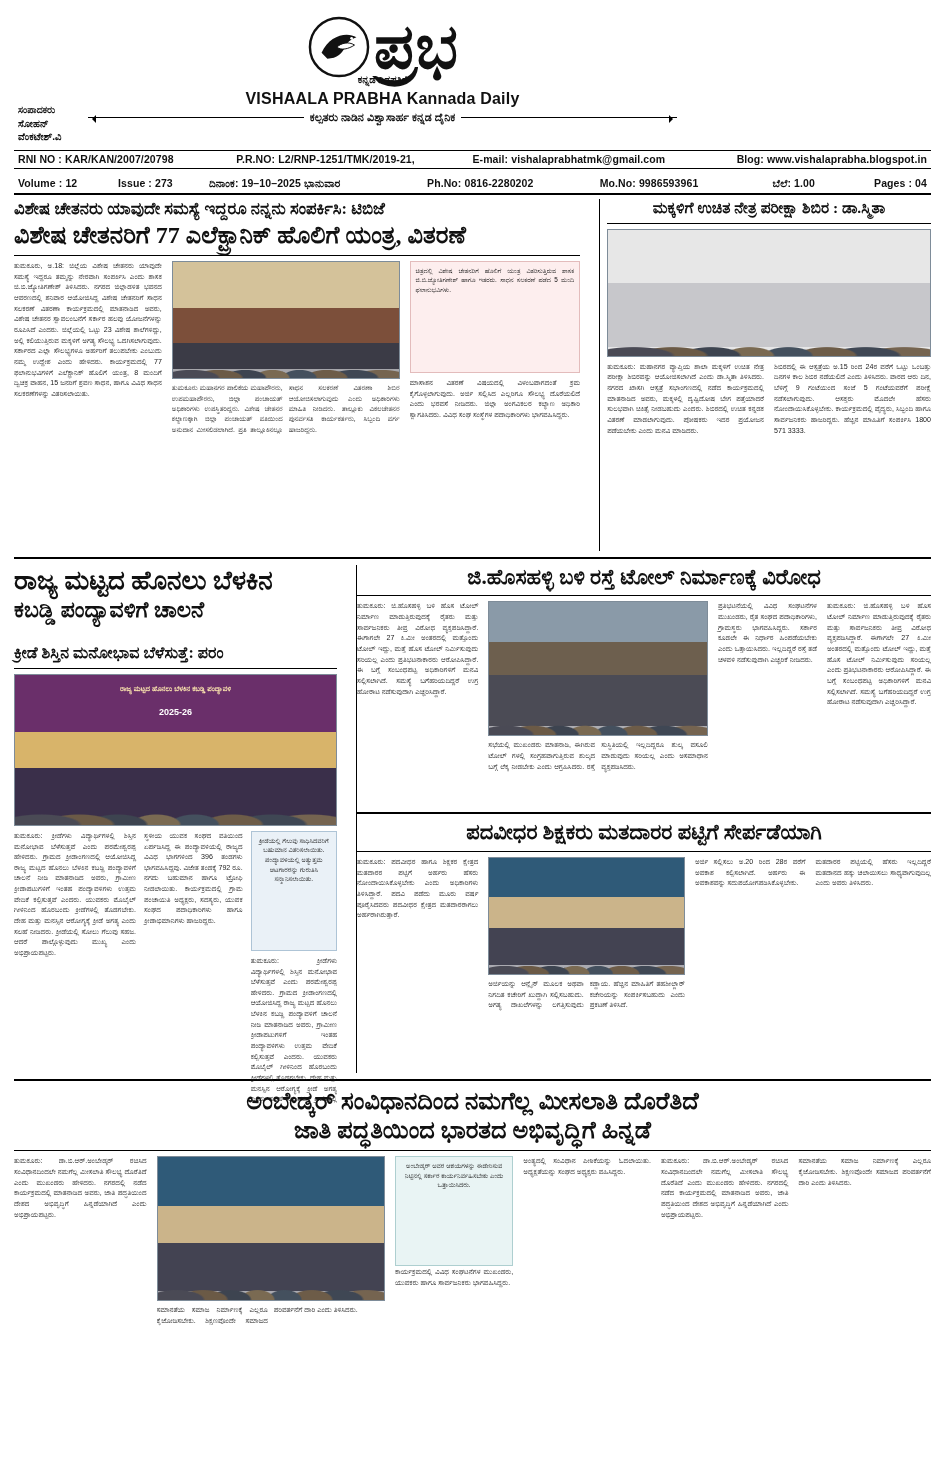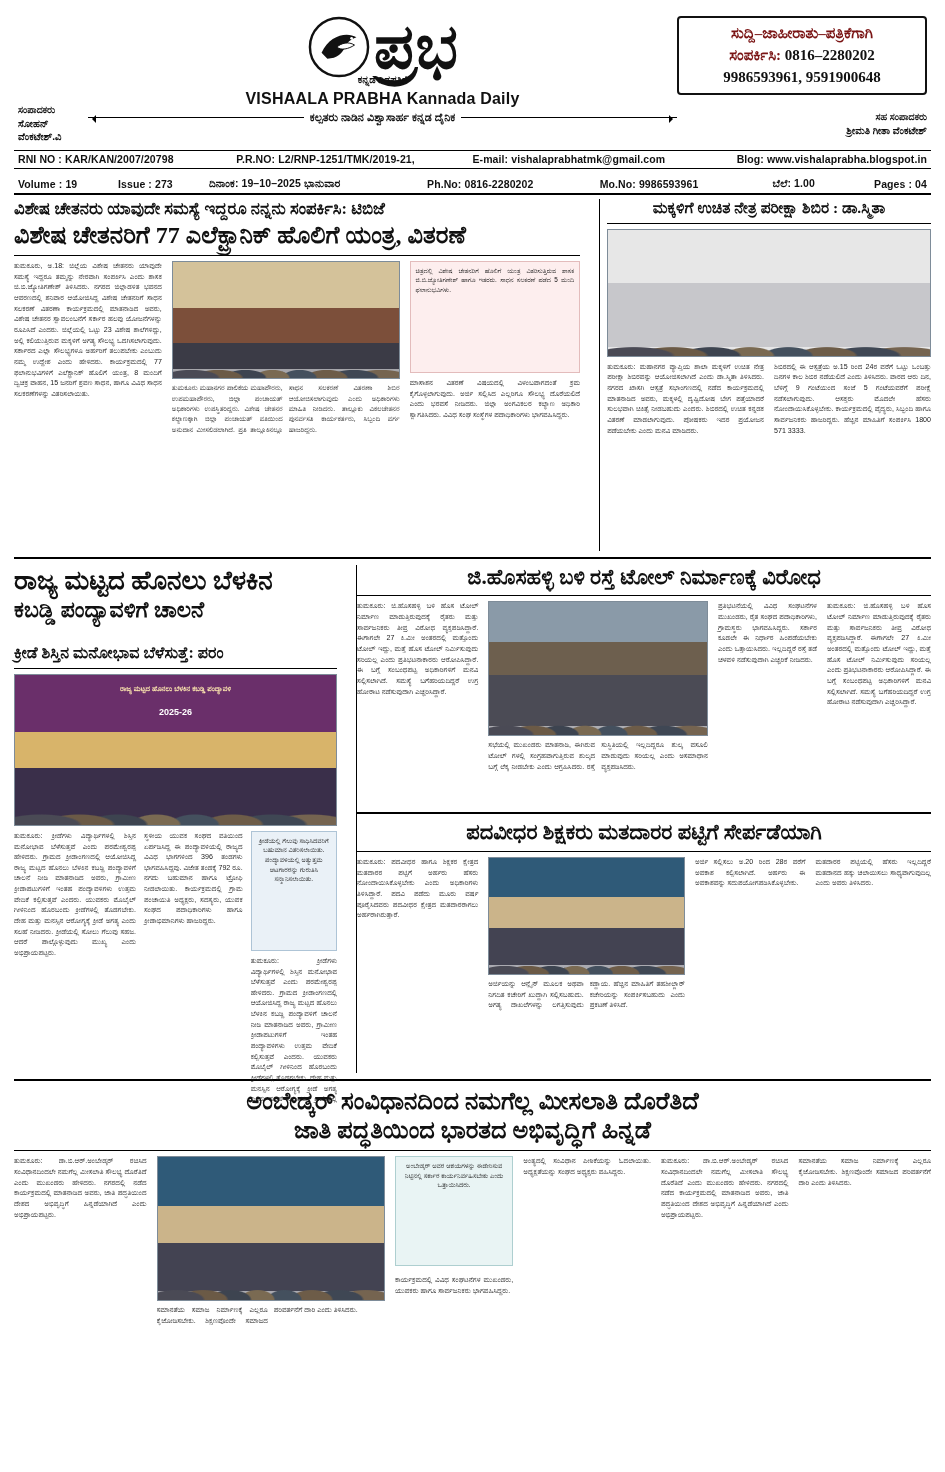--- a/index.html
+++ b/index.html
@@ -55,21 +55,21 @@
   }
   .contact-box .ph { color:#111; }
 
   .editor-label { font-size: 9.5px; line-height: 1.35; font-weight: bold; }
   .editor-label .nm { font-size: 10px; }
 
   
   .infobar {
     border-top: 1.5px solid #000;
     border-bottom: 1px solid #000;
-    display: flex; align-items: flex-end;
+    display: flex; align-items: flex-start;
     font-size: 10.5px; font-weight: bold;
     padding: 2.5px 4px;
     margin-top: 6px;
     letter-spacing: .1px;
   }
   .infobar.second { border-top: none; border-bottom: 2.5px solid #000; }
   .infobar .cell { flex: 1 1 auto; white-space: nowrap; }
   .infobar .cell.r { text-align: right; }
 
   
@@ -167,44 +167,32 @@
       <div class="logo-sub-small">ಕನ್ನಡ ದಿನಪತ್ರಿಕೆ</div>
       <div class="logo-sub-en">VISHAALA PRABHA Kannada Daily</div>
       <div class="logo-rule">
         <div class="ln"></div>
         <div class="tx">ಕಲ್ಪತರು ನಾಡಿನ ವಿಶ್ವಾಸಾರ್ಹ ಕನ್ನಡ ದೈನಿಕ</div>
         <div class="ln r"></div>
       </div>
     </div>
 
     <div class="mast-right">
-      <div class="contact-box">
-        <div>ಸುದ್ದಿ–ಜಾಹೀರಾತು–ಪತ್ರಿಕೆಗಾಗಿ</div>
-        <div>
-          <span>ಸಂಪರ್ಕಿಸಿ:</span>
-          <span class="ph">0816–2280202</span>
-        </div>
-        <div class="ph">9986593961, 9591900648</div>
-      </div>
-      <div class="editor-label" style="text-align:right;margin-top:16px">
-        <div>ಸಹ ಸಂಪಾದಕರು</div>
-        <div class="nm">ಶ್ರೀಮತಿ ಗೀತಾ ವೆಂಕಟೇಶ್</div>
-      </div>
     </div>
   </div>
 
   <div class="infobar">
     <div class="cell" style="flex:0 0 24%">RNI NO : KAR/KAN/2007/20798</div>
     <div class="cell" style="flex:0 0 26%">P.R.NO: L2/RNP-1251/TMK/2019-21,</div>
     <div class="cell" style="flex:0 0 27%">E-mail: vishalaprabhatmk@gmail.com</div>
     <div class="cell r" style="flex:1 1 auto">Blog: www.vishalaprabha.blogspot.in</div>
   </div>
 
   <div class="infobar second">
-    <div class="cell" style="flex:0 0 11%">Volume : 19</div>
+    <div class="cell" style="flex:0 0 11%">Volume : 12</div>
     <div class="cell" style="flex:0 0 10%">Issue : 273</div>
     <div class="cell" style="flex:0 0 24%">ದಿನಾಂಕ: 19–10–2025  ಭಾನುವಾರ</div>
     <div class="cell" style="flex:0 0 19%">Ph.No: 0816-2280202</div>
     <div class="cell" style="flex:0 0 19%">Mo.No: 9986593961</div>
     <div class="cell" style="flex:0 0 9%">ಬೆಲೆ: 1.00</div>
     <div class="cell r" style="flex:1 1 auto">Pages : 04</div>
   </div>
 
   <div class="cols sec" style="height:352px">
 
@@ -368,21 +356,21 @@
       <div style="flex:0 0 26%; padding:0 5px">
         <div class="photo hall group" style="height:145px">
           <div class="cap">ಅಂಬೇಡ್ಕರ್ ಜಯಂತಿ ಕಾರ್ಯಕ್ರಮದ ವೇದಿಕೆ</div>
         </div>
         <div class="body-col" style="margin-top:4px;height:78px;column-count:2;column-gap:6px">ಸಮಾನತೆಯ ಸಮಾಜ ನಿರ್ಮಾಣಕ್ಕೆ ಎಲ್ಲರೂ ಕೈಜೋಡಿಸಬೇಕು. ಶಿಕ್ಷಣವೊಂದೇ ಸಮಾಜದ ಪರಿವರ್ತನೆಗೆ ದಾರಿ ಎಂದು ತಿಳಿಸಿದರು.</div>
       </div>
       <div style="flex:0 0 14%; padding:0 5px">
         <div class="tintbox cyan" style="height:110px;overflow:hidden">
           <div class="cap-center">ಅಂಬೇಡ್ಕರ್ ಅವರ ಆಶಯಗಳನ್ನು ಈಡೇರಿಸುವ ನಿಟ್ಟಿನಲ್ಲಿ ಸರ್ಕಾರ ಕಾರ್ಯನಿರ್ವಹಿಸಬೇಕು ಎಂದು ಒತ್ತಾಯಿಸಿದರು.</div>
         </div>
-        <div class="body-col" style="margin-top:9px;height:112px">ಕಾರ್ಯಕ್ರಮದಲ್ಲಿ ವಿವಿಧ ಸಂಘಟನೆಗಳ ಮುಖಂಡರು, ಯುವಕರು ಹಾಗೂ ಸಾರ್ವಜನಿಕರು ಭಾಗವಹಿಸಿದ್ದರು.</div>
+        <div class="body-col" style="margin-top:1px;height:112px">ಕಾರ್ಯಕ್ರಮದಲ್ಲಿ ವಿವಿಧ ಸಂಘಟನೆಗಳ ಮುಖಂಡರು, ಯುವಕರು ಹಾಗೂ ಸಾರ್ವಜನಿಕರು ಭಾಗವಹಿಸಿದ್ದರು.</div>
       </div>
       <div class="body-col" style="flex:0 0 15%; padding:0 5px">ಅಂತ್ಯದಲ್ಲಿ ಸಂವಿಧಾನ ಪೀಠಿಕೆಯನ್ನು ಓದಲಾಯಿತು. ಅಧ್ಯಕ್ಷತೆಯನ್ನು ಸಂಘದ ಅಧ್ಯಕ್ಷರು ವಹಿಸಿದ್ದರು.</div>
       <div class="body-col" style="flex:0 0 15%; padding:0 5px">ತುಮಕೂರು: ಡಾ.ಬಿ.ಆರ್.ಅಂಬೇಡ್ಕರ್ ರಚಿಸಿದ ಸಂವಿಧಾನದಿಂದಲೇ ನಮಗೆಲ್ಲ ಮೀಸಲಾತಿ ಸೌಲಭ್ಯ ದೊರೆತಿದೆ ಎಂದು ಮುಖಂಡರು ಹೇಳಿದರು.
 
 ನಗರದಲ್ಲಿ ನಡೆದ ಕಾರ್ಯಕ್ರಮದಲ್ಲಿ ಮಾತನಾಡಿದ ಅವರು, ಜಾತಿ ಪದ್ಧತಿಯಿಂದ ದೇಶದ ಅಭಿವೃದ್ಧಿಗೆ ಹಿನ್ನಡೆಯಾಗಿದೆ ಎಂದು ಅಭಿಪ್ರಾಯಪಟ್ಟರು.</div>
       <div class="body-col" style="flex:1 1 auto; padding-left:5px">ಸಮಾನತೆಯ ಸಮಾಜ ನಿರ್ಮಾಣಕ್ಕೆ ಎಲ್ಲರೂ ಕೈಜೋಡಿಸಬೇಕು. ಶಿಕ್ಷಣವೊಂದೇ ಸಮಾಜದ ಪರಿವರ್ತನೆಗೆ ದಾರಿ ಎಂದು ತಿಳಿಸಿದರು.</div>
     </div>
   </div>
 
 </div>

